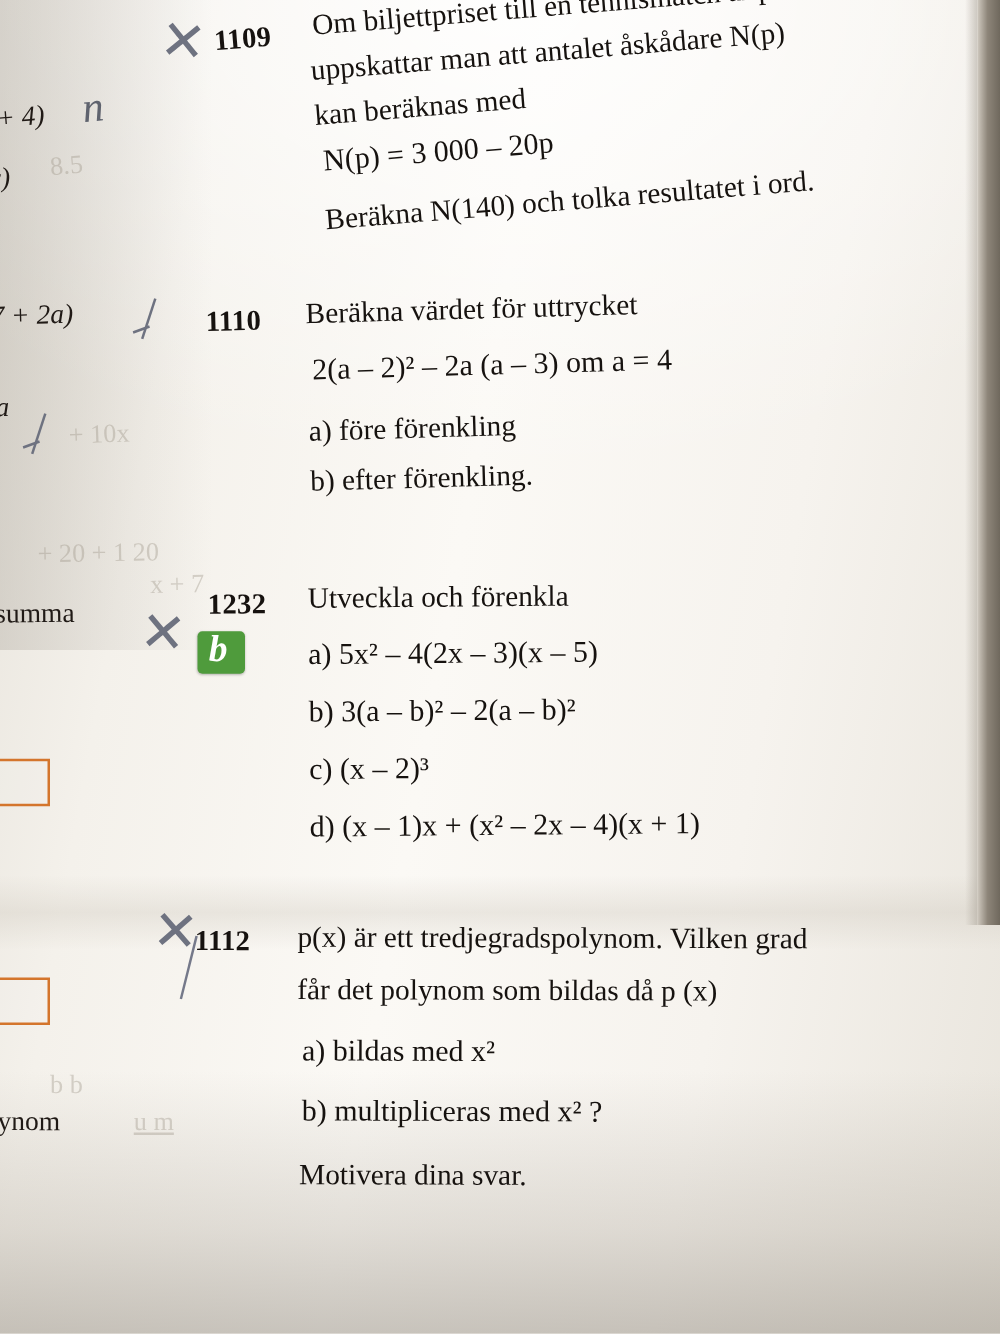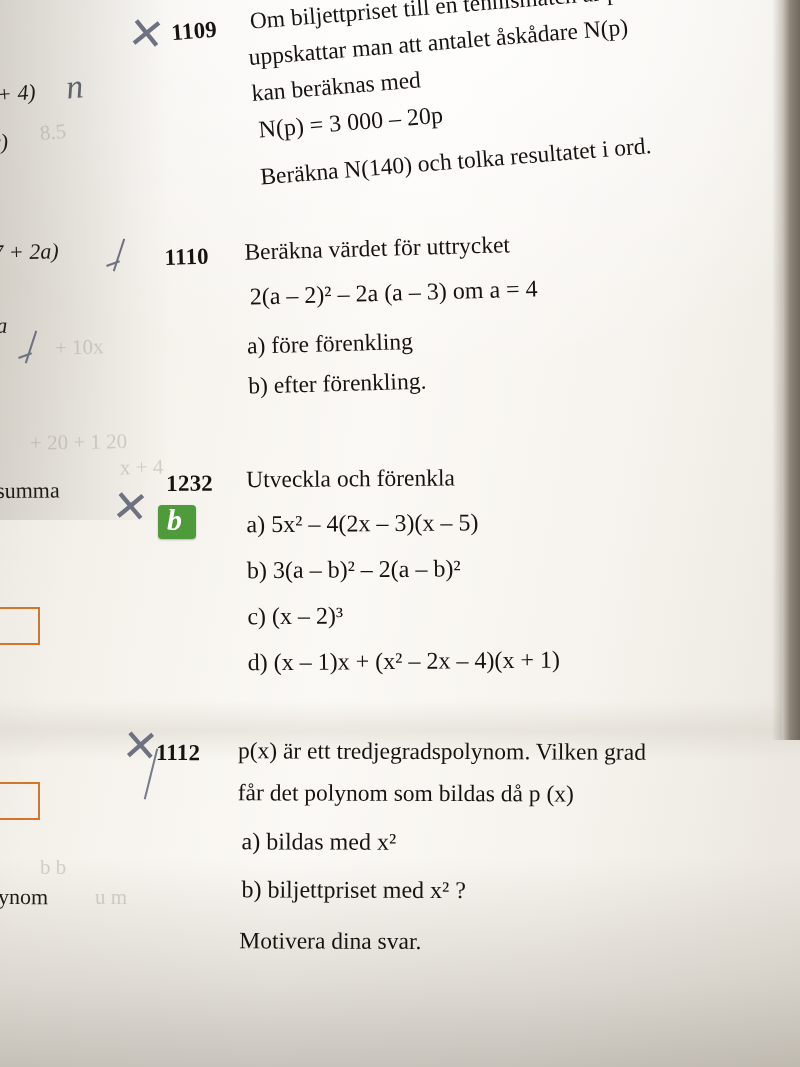--- a/index.html
+++ b/index.html
@@ -171,23 +171,23 @@
   <div class="paper"></div>
   <div class="shade-top-left"></div>
   <div class="crease"></div>
   <div class="shade-bottom"></div>
   <div class="right-edge2"></div>
   <div class="right-edge"></div>
 
   <div class="bleed" style="left:40px; top:120px; transform:rotate(-5deg);">8.5</div>
   <div class="bleed" style="left:55px; top:335px; transform:rotate(-2deg);">+ 10x</div>
   <div class="bleed" style="left:30px; top:430px; transform:rotate(-1deg);">+ 20 + 1 20</div>
-  <div class="bleed" style="left:120px; top:455px; transform:rotate(-1deg);">x + 4</div>
+  <div class="bleed" style="left:120px; top:455px; transform:rotate(-1deg);">x + 7</div>
   <div class="bleed" style="left:40px; top:855px;">b b</div>
-  <div class="bleed" style="left:95px; top:885px;">u m</div>
+  <div class="bleed" style="left:107px; top:885px;text-decoration:underline;">u m</div>
 
   <div class="left-frag it rot1" style="left:-4px; top:82px;">+ 4)</div>
 
   <div class="left-frag it rot1" style="left:-10px; top:130px;">y)</div>
 
   <div class="left-frag it rot2" style="left:-8px; top:240px;">7 + 2a)</div>
 
   <div class="left-frag it rot2" style="left:-4px; top:313px;">a</div>
 
   <div class="left-frag rot3" style="left:-4px; top:478px;">summa</div>
@@ -222,21 +222,21 @@
     <div class="math" style="left:86px; top:96px;"><span>b)</span> <span>3(a – b)² – 2(a – b)²</span></div>
     <div class="math" style="left:86px; top:142px;"><span>c)</span> <span>(x – 2)³</span></div>
     <div class="math" style="left:86px; top:188px;"><span>d)</span> <span>(x – 1)x + (x² – 2x – 4)(x + 1)</span></div>
   </div>
 
   <div class="item rot4" style="left:152px; top:730px;">
     <div class="num" style="left:4px; top:10px;">1112</div>
     <div class="txt" style="left:86px; top:6px;">p(x) är ett tredjegradspolynom. Vilken grad</div>
     <div class="txt" style="left:86px; top:48px;">får det polynom som bildas då p (x)</div>
     <div class="math" style="left:90px; top:98px;"><span>a)</span> <span>bildas med x²</span></div>
-    <div class="math" style="left:90px; top:146px;"><span>b)</span> <span>biljettpriset med x² ?</span></div>
+    <div class="math" style="left:90px; top:146px;"><span>b)</span> <span>multipliceras med x² ?</span></div>
     <div class="txt" style="left:88px; top:196px;">Motivera dina svar.</div>
   </div>
 
   <div class="xmark" style="left:128px; top:12px; transform:rotate(6deg);">✕</div>
   <div class="ncurl" style="left:66px; top:68px; transform:rotate(-6deg);">n</div>
 
   <div class="tick" style="left:118px; top:238px;"></div>
   <div class="tick" style="left:30px; top:330px;"></div>
 
   <div class="xmark" style="left:112px; top:485px; transform:rotate(5deg);">✕</div>

